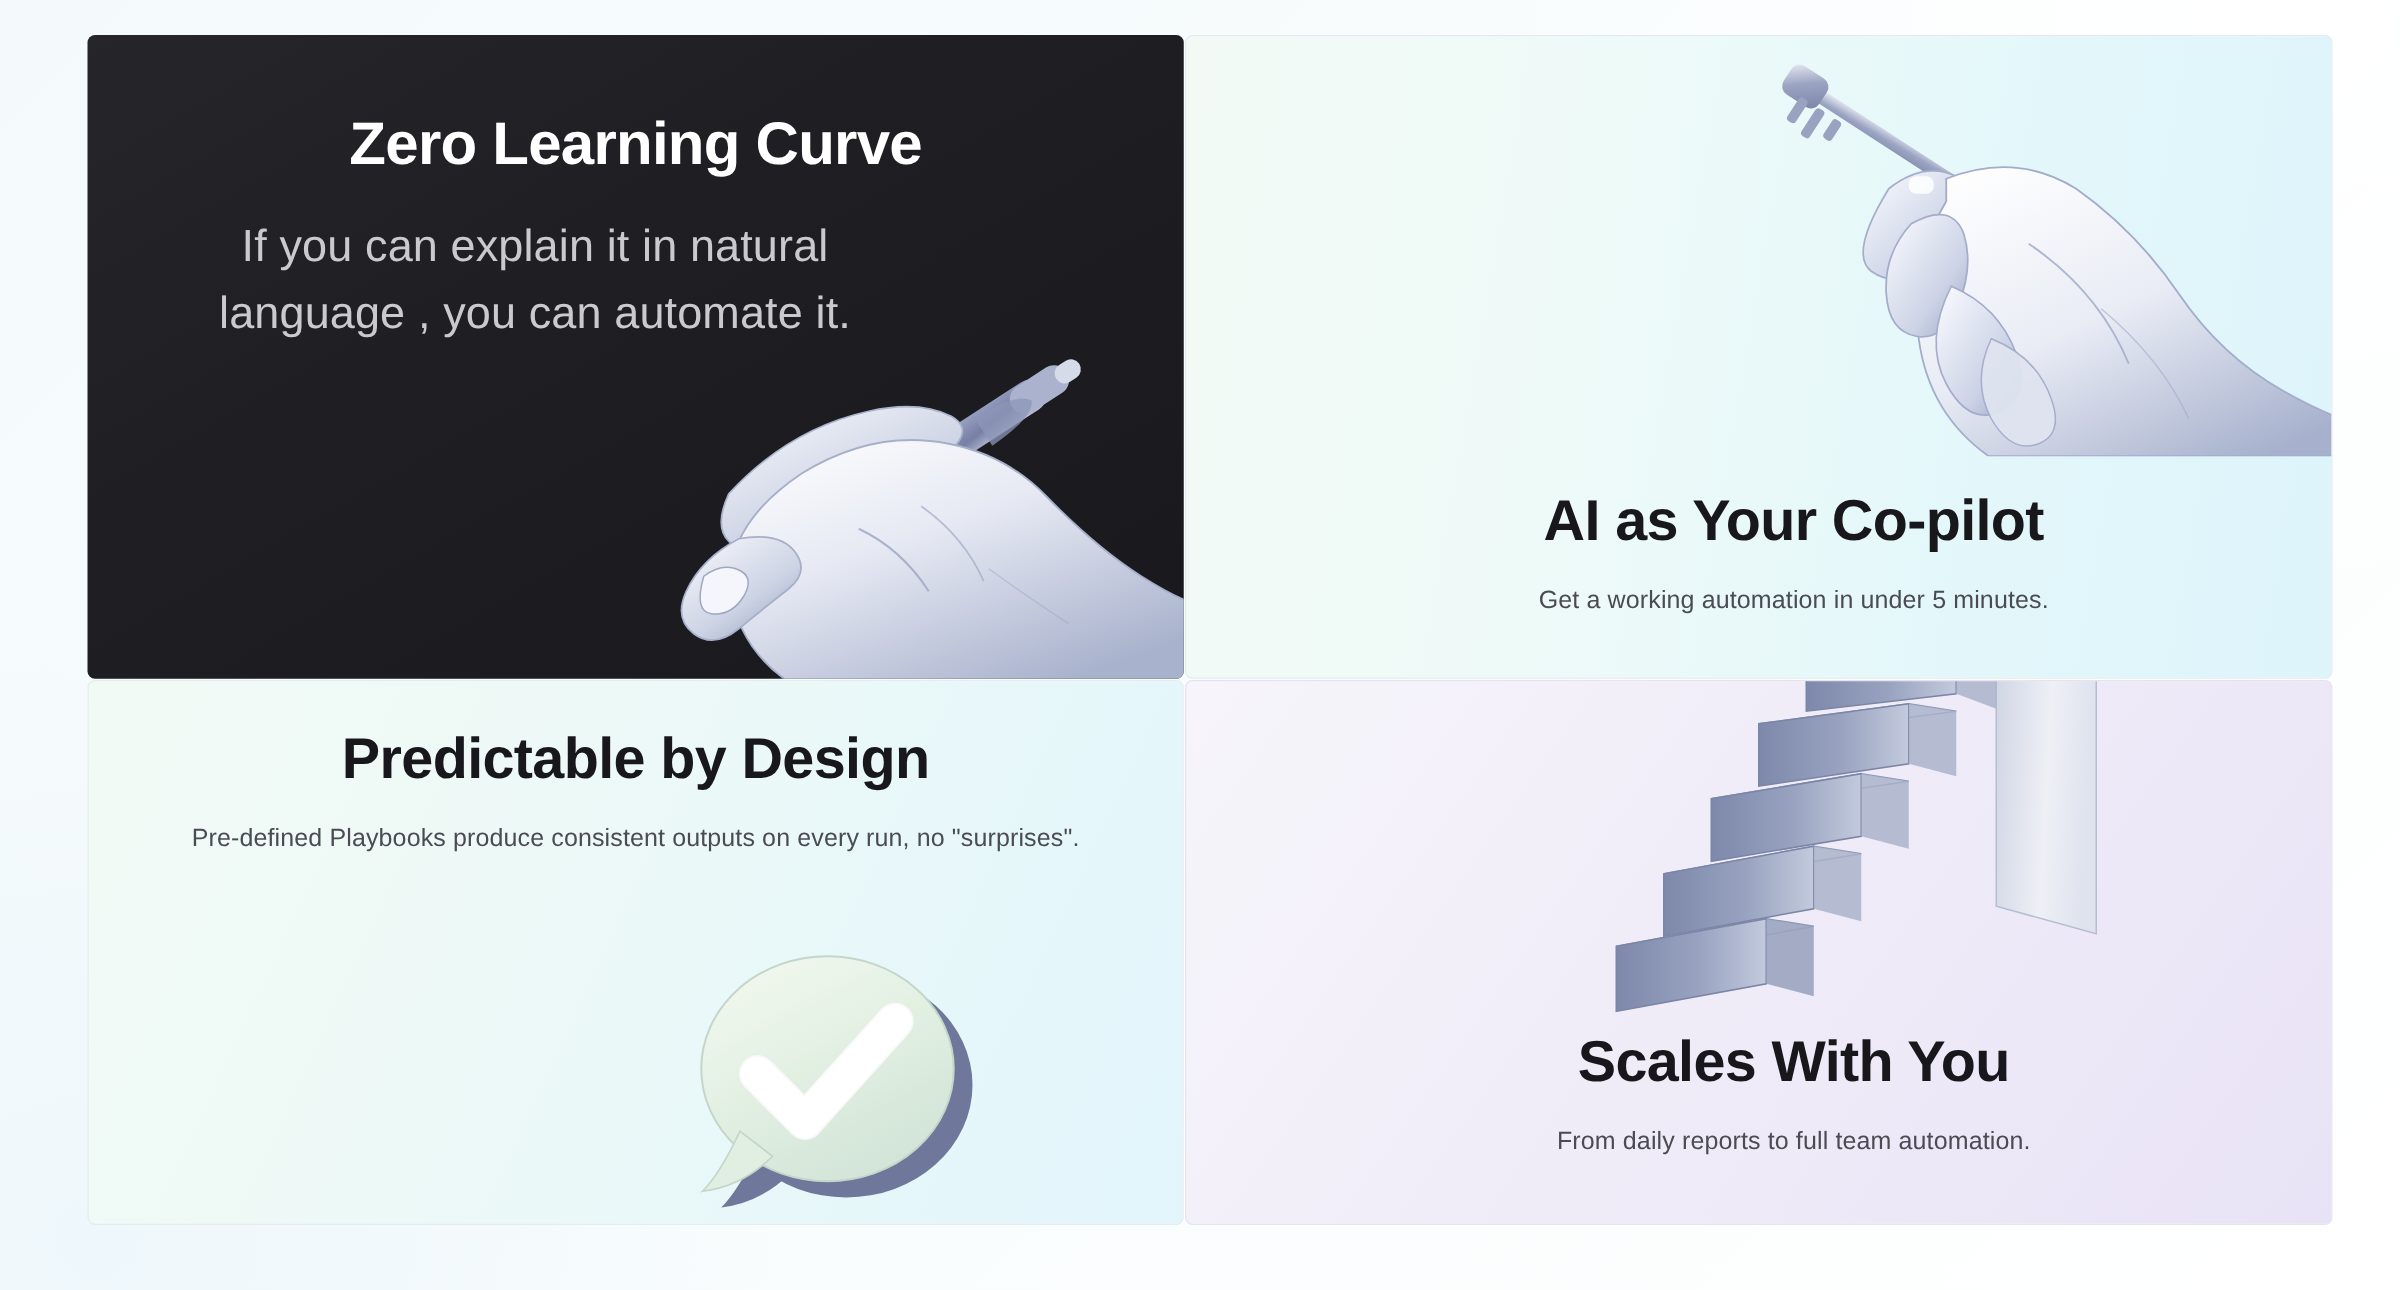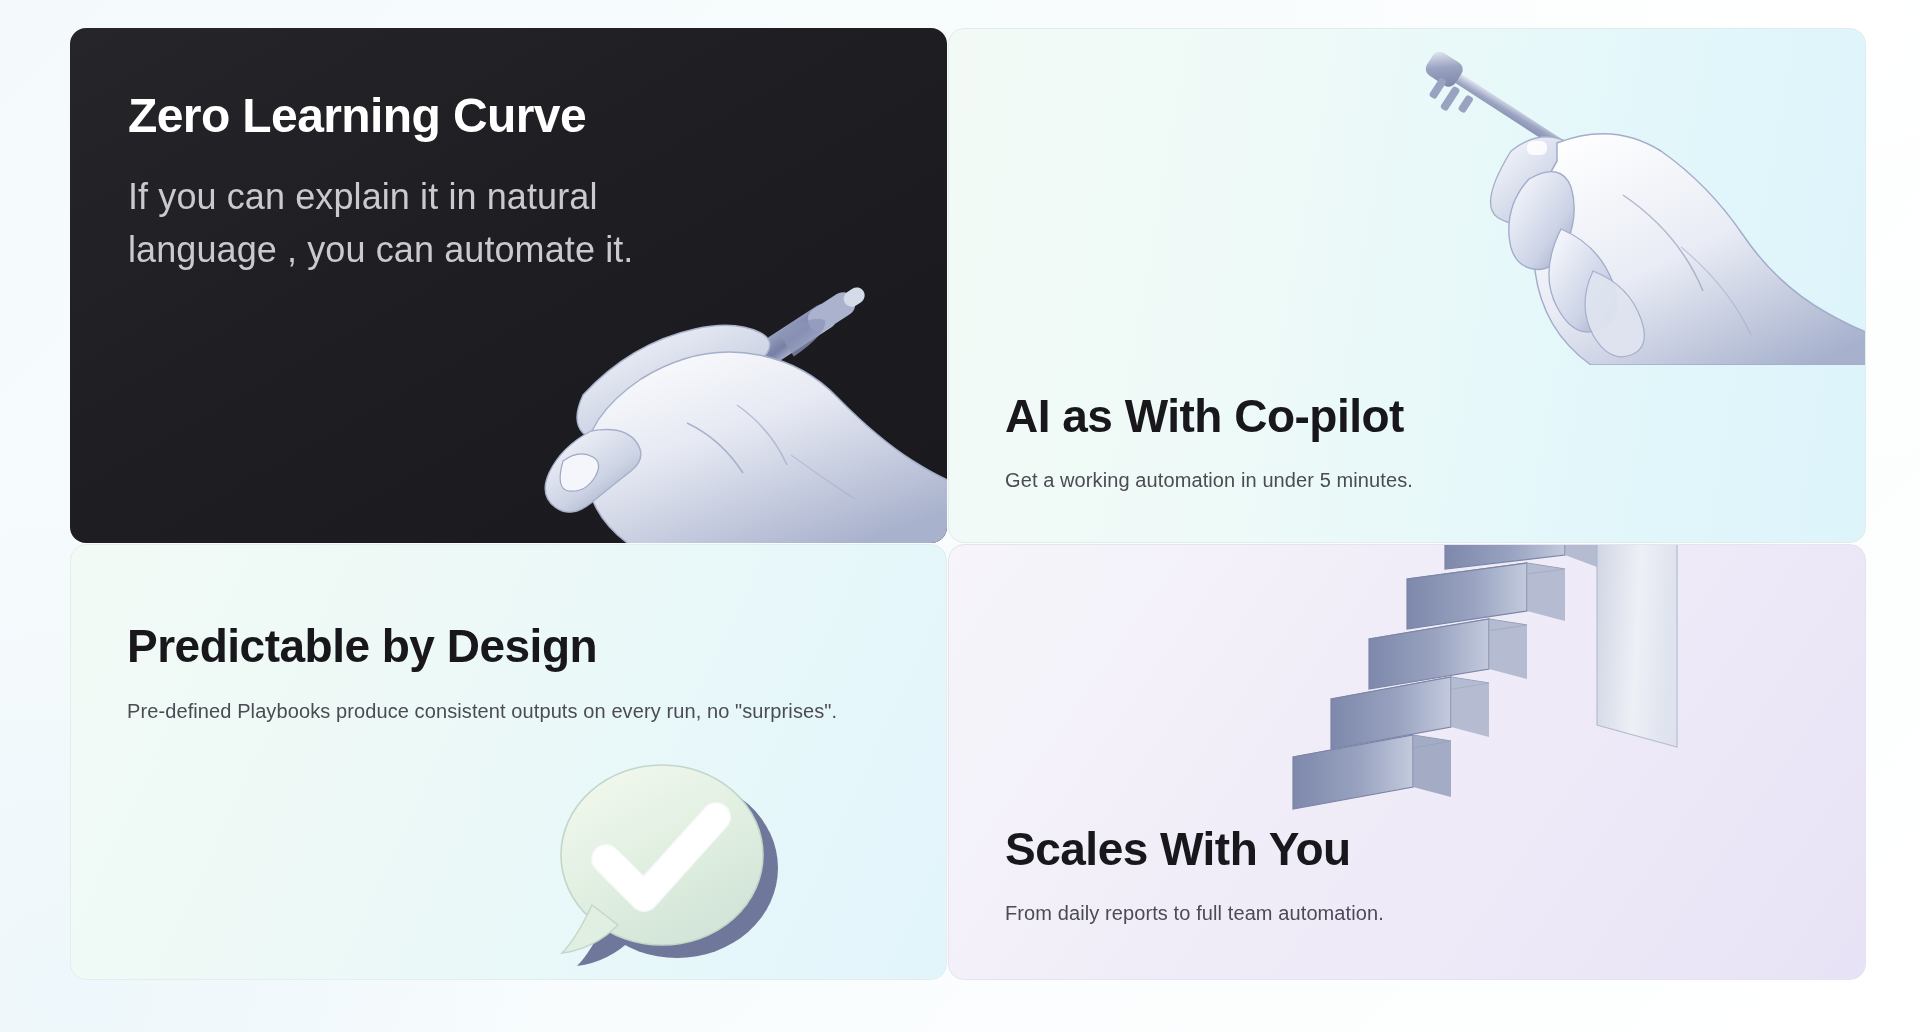--- a/index.html
+++ b/index.html
@@ -26,22 +26,23 @@
     display: grid;
     grid-template-columns: 877px 1px 1fr;
     grid-template-rows: 515px 1px 1fr;
     column-gap: 0;
     row-gap: 0;
   }
 
   .card {
     position: relative;
     overflow: hidden;
-    border-radius: 16px;
+    border-radius: 6px;
     isolation: isolate;
+    text-align: center;
   }
 
   
   .card-dark {
     grid-column: 1;
     grid-row: 1;
     background: linear-gradient(150deg, #26262a 0%, #1f1f23 40%, #19191d 100%);
     padding: 62px 58px 0 58px;
   }
   .card-dark .card-title {
@@ -72,21 +73,21 @@
     justify-content: flex-end;
     padding: 0 0 46px 56px;
   }
 
   
   .card-predictable {
     grid-column: 1;
     grid-row: 3;
     background: linear-gradient(115deg, #f2faf5 0%, #edf9f7 40%, #e6f7fa 75%, #e2f5fb 100%);
     border: 1px solid #e3edef;
-    padding: 76px 56px 0 56px;
+    padding: 36px 56px 0 56px;
   }
 
   
   .card-scales {
     grid-column: 3;
     grid-row: 3;
     background: linear-gradient(125deg, #f7f5fb 0%, #f0edf8 40%, #ece7f7 78%, #e8e2f6 100%);
     border: 1px solid #e6e2f0;
     display: flex;
     flex-direction: column;
@@ -210,21 +211,21 @@
       <path d="M200 184 q38 16 52 54 q12 34 -12 46 q-26 12 -44 -22 q-18 -34 4 -78z" fill="url(#kgSkin2)" stroke="#a3accb" stroke-width="1.3"></path>
       <path d="M232 226 q36 14 48 48 q10 28 -10 36 q-22 8 -38 -20 q-16 -30 0 -64z" fill="#dfe4f0" stroke="#a3accb" stroke-width="1.2" opacity="0.95"></path>
 
       <path d="M262 150 q56 38 80 96" fill="none" stroke="#9ea8c6" stroke-width="1.5" opacity="0.8"></path>
       <path d="M320 202 q48 40 70 88" fill="none" stroke="#9ea8c6" stroke-width="1.2" opacity="0.55"></path>
 
       <rect x="166" y="96" width="20" height="14" rx="6" fill="#ffffff" opacity="0.85"></rect>
     </svg>
 
     <div class="txt-block">
-      <h2 class="card-title">AI as With Co-pilot</h2>
+      <h2 class="card-title">AI as Your Co-pilot</h2>
       <p class="card-desc">Get a working automation in under 5 minutes.</p>
     </div>
   </div>
 
   <div class="card card-predictable light">
     <div class="txt-block">
       <h2 class="card-title">Predictable by Design</h2>
       <p class="card-desc">Pre-defined Playbooks produce consistent outputs on every run, no "surprises".</p>
     </div>
 

